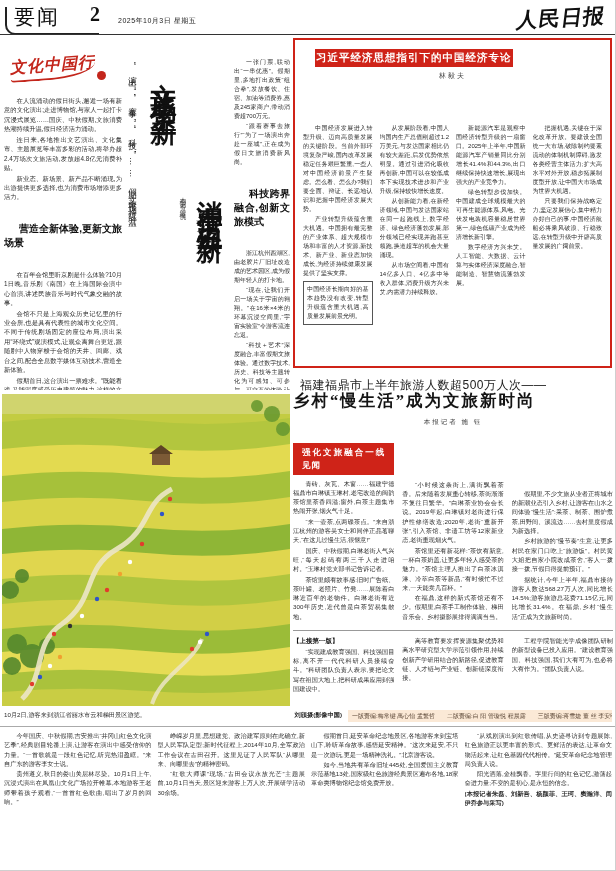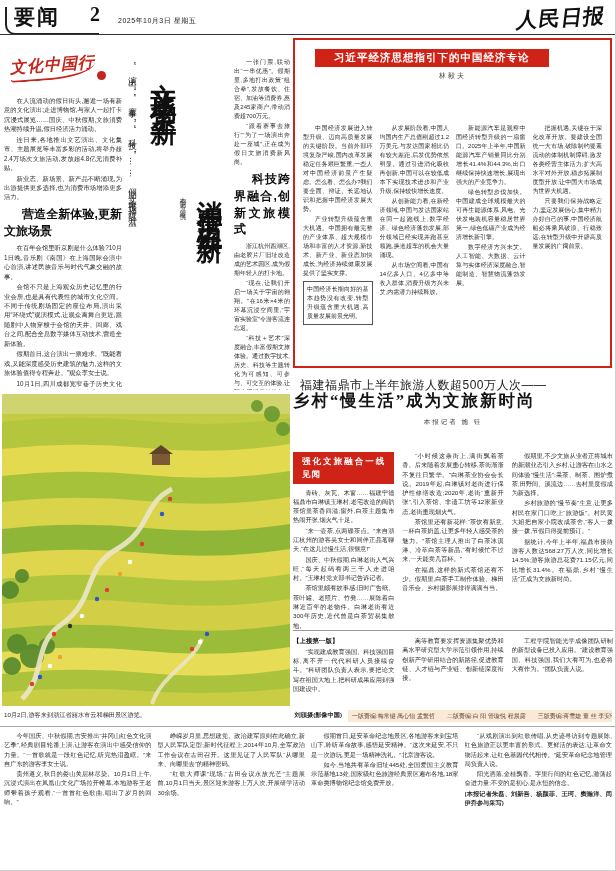--- a/index.html
+++ b/index.html
@@ -7,70 +7,70 @@
     position:relative; width:616px; height:871px; background:#fff;
     font-family:"Liberation Sans","DejaVu Sans",sans-serif; color:#2b2b2b;
     overflow:hidden; border-right:1px solid #cfcfcf; border-bottom:1px solid #cfcfcf;
     box-sizing:border-box;
   }
   .serif { font-family:"Liberation Serif","DejaVu Serif",serif; }
 
   
   .hdr-bracket { position:absolute; left:5px; top:7px; width:92px; height:26px;
     border-left:2.5px solid #222; border-bottom:2.5px solid #222; border-radius:0 0 0 10px; }
-  .section-title { position:absolute; left:14px; top:3px; font-size:21px; font-weight:bold; color:#111; letter-spacing:2px; }
+  .section-title { position:absolute; left:14px; top:3px; font-size:21px; font-weight:normal; color:#111; letter-spacing:2px; }
   .page-num { position:absolute; left:90px; top:3px; font-size:20px; font-weight:bold; color:#111; }
   .edition-date { position:absolute; left:118px; top:16px; font-size:7px; color:#222; letter-spacing:0.5px; }
   .masthead { position:absolute; right:10px; top:4px; font-size:21px; font-weight:900; color:#101010;
     transform:skewX(-10deg) rotate(-3deg); letter-spacing:1px; }
   .hdr-rule { position:absolute; left:0; right:0; top:34px; border-top:1.2px solid #333; }
 
   
   p { margin:0 0 1px 0; text-indent:2em; }
   .textcol { text-align:justify; overflow:hidden; line-height:1.5; }
 
   
   .cul-logo { position:absolute; left:10px; top:55px; width:118px; color:#c3261c; }
   .cul-text { font-weight:900; font-size:16px; font-style:italic; display:inline-block;
     transform:rotate(-4deg); letter-spacing:1px; border-bottom:2px solid #c3261c; border-radius:0 0 60% 4px; padding-bottom:2px; }
   .cul-seal { display:inline-block; width:9px; height:9px; border-radius:50%; background:#c3261c; vertical-align:bottom; margin-left:2px; }
   .colA { position:absolute; left:4px; top:96px; width:118px; height:294px; font-size:6.3px; }
   .colC { position:absolute; left:234px; top:58px; width:56px; height:332px; font-size:6px; }
-  .subhead { font-weight:bold; font-size:12px; color:#0e0e0e; text-indent:1.5em; margin:4px 0; line-height:1.4; }
+  .subhead { font-weight:bold; font-size:10px; color:#0e0e0e; text-indent:1.5em; margin:20px 0; line-height:1.4; }
 
   .vert { writing-mode:vertical-rl; }
   .kicker-v { position:absolute; left:127px; top:62px; height:320px; font-size:8.5px; letter-spacing:3.5px; color:#222; }
   .vh { position:absolute; font-size:26px; font-weight:900; color:#101010; letter-spacing:7px; }
   .vh1 { left:146px; top:62px; }
   .vh2 { left:192px; top:180px; }
   .byline-v { position:absolute; left:178px; top:192px; font-size:6.5px; color:#444; letter-spacing:2px; }
 
   
   .photo { position:absolute; left:2px; top:394px; width:288px; height:312px; overflow:hidden; }
   .caption-row { position:absolute; left:4px; top:711px; width:338px; font-size:6.2px; display:flex; justify-content:space-between; }
   .photo-credit { font-weight:bold; white-space:nowrap; }
   .footer-credits { position:absolute; left:348px; top:710px; width:264px; height:12px; background:#fbe9d6;
     font-size:6px; line-height:12px; color:#5a4636; padding:0 4px; box-sizing:border-box; white-space:nowrap; overflow:hidden; }
 
   
   .ecobox { position:absolute; left:293px; top:38px; width:319px; height:330px; border:2px solid #cf2318; box-sizing:border-box; background:#fff; }
   .eco-kicker { display:inline-block; margin:9px 0 0 20px; background:#cf2318; color:#fff; font-weight:bold;
-    font-size:10.5px; padding:2px 19px; letter-spacing:1px;text-align:center; }
+    font-size:10.5px; padding:2px 1px; letter-spacing:1px;text-align:center; }
   .eco-headline { text-align:center; font-size:21px; font-weight:900; color:#161616; letter-spacing:2px; margin-top:7px; }
   .eco-byline { text-align:center; font-size:7px; color:#444; margin-top:4px; letter-spacing:2px; }
   .eco-cols { position:absolute; left:8px; right:8px; top:84px; bottom:7px; display:flex; gap:7px; }
   .ecol { flex:1; font-size:6px; }
   .quotebox { border:1px solid #555; padding:3px 3px; margin-top:3px; font-size:6px; line-height:1.5; text-align:justify; }
 
   
   .rural-kicker { position:absolute; left:300px; top:377px; font-size:12px; color:#222; letter-spacing:0.5px; }
   .rural-headline { position:absolute; left:293px; top:390px; width:320px; text-align:left;
     font-size:16.5px; font-weight:900; color:#141414; letter-spacing:2px; }
   .rural-byline { position:absolute; left:293px; top:418px; width:320px; text-align:center; font-size:6.5px; color:#444; letter-spacing:2px; }
-  .rural-cols { position:absolute; left:293px; top:451px; width:320px; height:186px; display:flex; gap:8px; }
+  .rural-cols { position:absolute; left:293px; top:436px; width:320px; height:186px; display:flex; gap:8px;align-items:flex-end; }
   .rcol { flex:1; font-size:6.2px; }
   .rural-tag { display:inline-block; background:#cf2318; color:#fff; font-weight:bold; font-size:8.5px;
     padding:3px 9px; margin:1px 0 4px 0; letter-spacing:1px; }
 
   .divider-mid { position:absolute; left:293px; top:630px; width:320px; border-top:1px solid #999; }
 
   
   .edu-cols { position:absolute; left:293px; top:636px; width:320px; height:70px; display:flex; gap:8px; }
   .ecol2 { flex:1; font-size:6.2px; }
   .cont-tag { font-weight:bold; font-size:6.5px; color:#111; margin-bottom:1px; }

